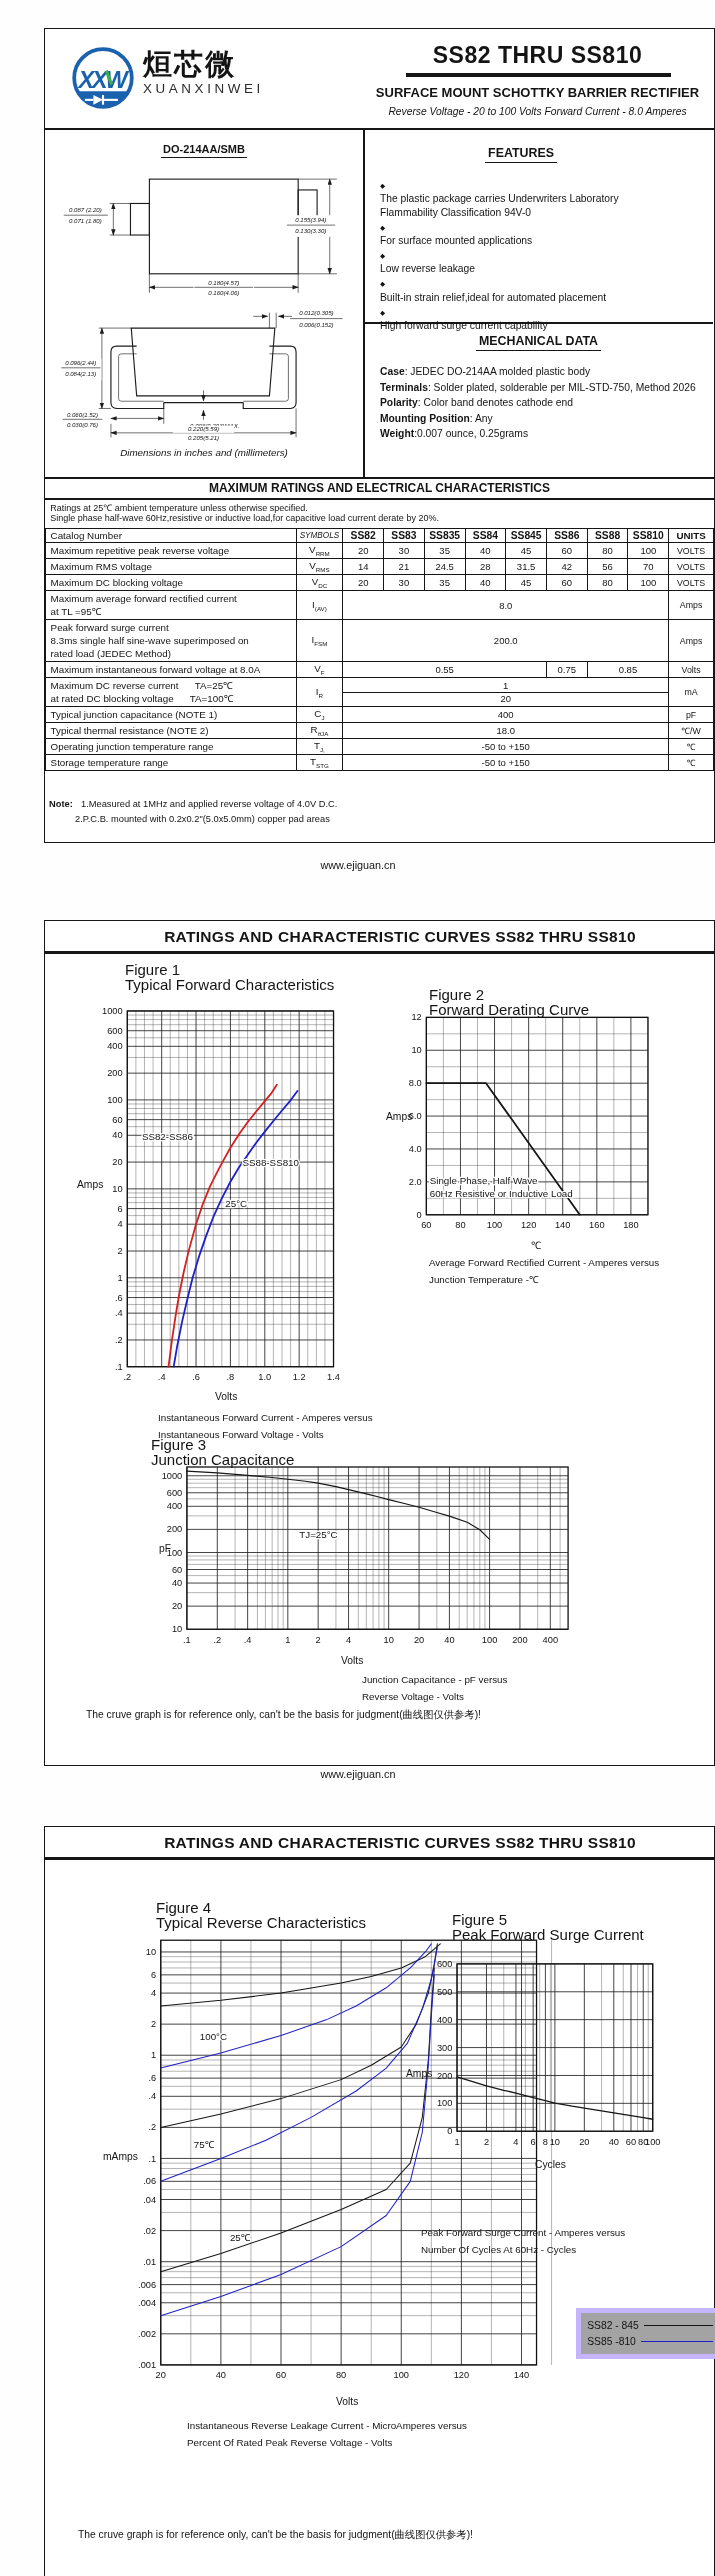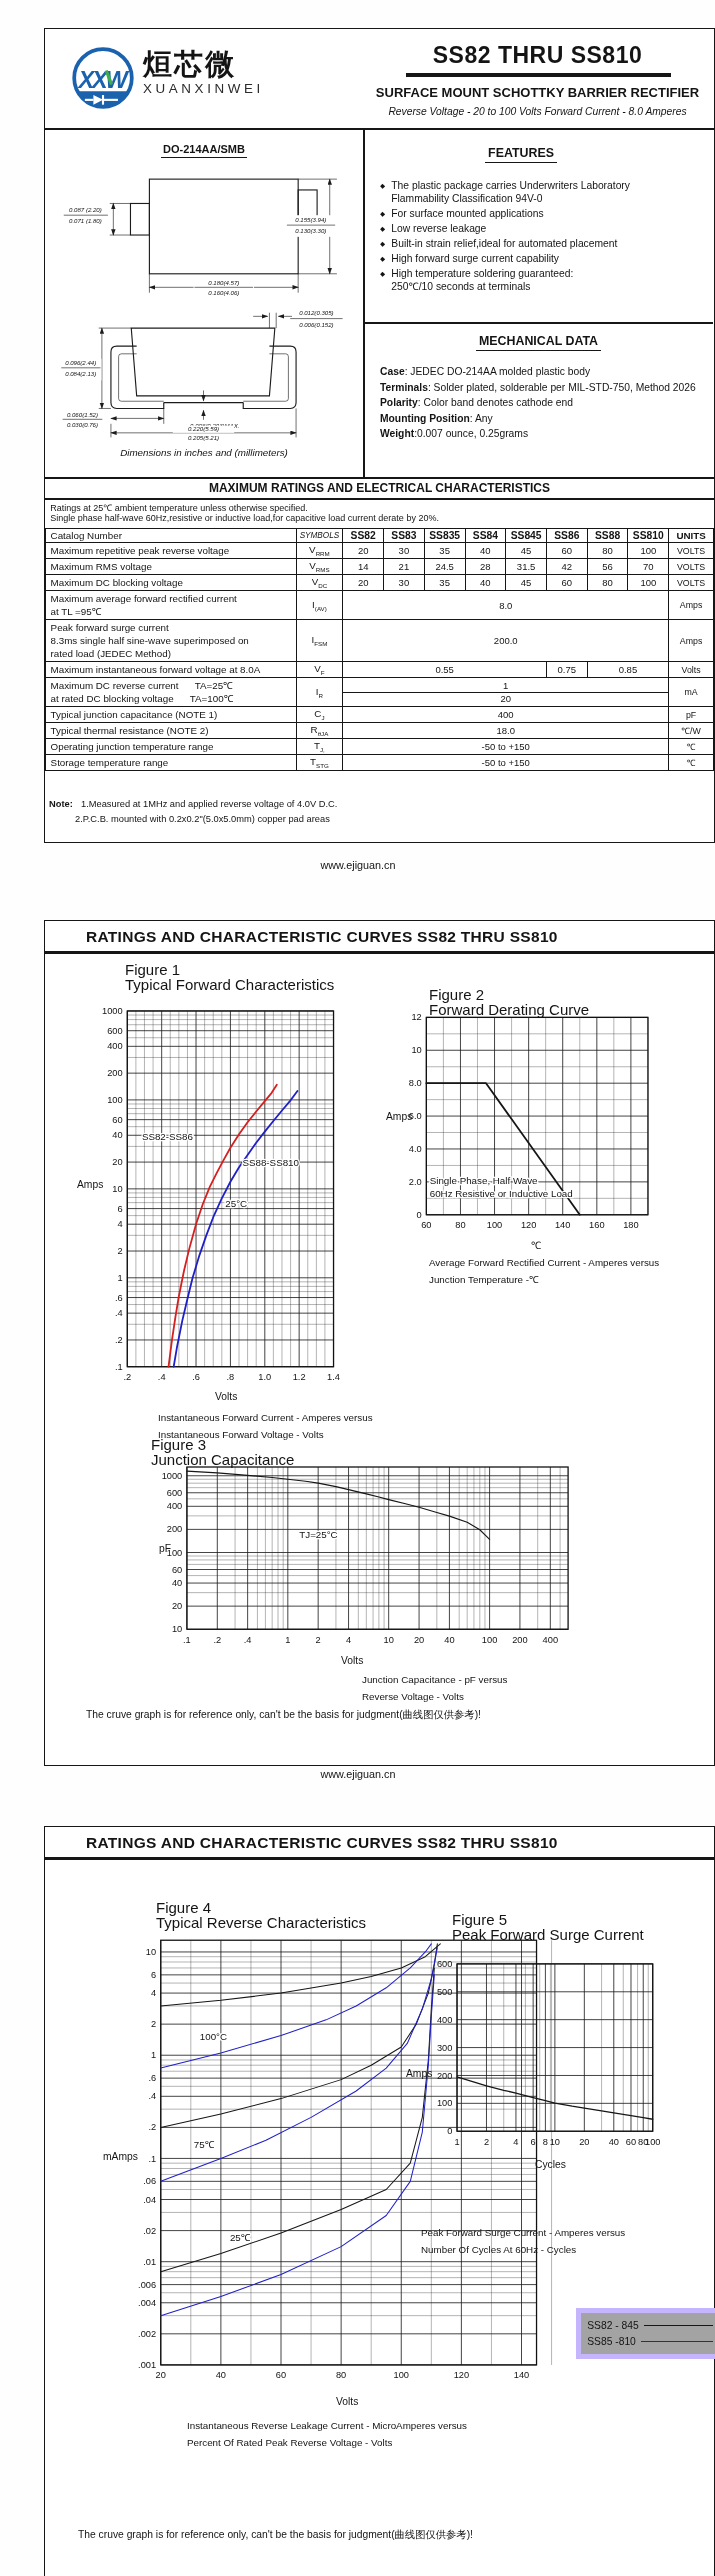--- a/index.html
+++ b/index.html
@@ -13,21 +13,21 @@
   
   .doc-title{font-size:23px;font-weight:bold;letter-spacing:0.5px;}
   .doc-sub{font-size:13px;font-weight:bold;}
   .doc-line{font-size:10.3px;font-style:italic;}
   .brand-cn{font-size:29px;font-weight:bold;line-height:32px;letter-spacing:2.1px;}
   .brand-en{font-size:13.4px;letter-spacing:3.6px;color:#2b2b2b;margin-top:1px;}
   
   .sec-title{font-size:12.4px;font-weight:bold;border-bottom:1.5px solid #161616;padding:0 3.1px 1.5px 3.1px;display:inline-block;}
   .pkg-title{font-size:11px;font-weight:bold;border-bottom:1.3px solid #161616;padding:0 2.1px 1.5px 2.1px;display:inline-block;}
   
-  .feat-item{display:flex;margin-bottom:1.5px;font-size:10.3px;line-height:13.4px;}
+  .feat-item{display:flex;margin-bottom:1.5px;font-size:10.3px;line-height:13.4px;flex-direction:column;}
   .feat-item .dia{flex:0 0 11.3px;font-size:6.7px;line-height:13.4px;}
   
   .mech-item{font-size:10.3px;line-height:15.5px;}
   
   .ratings-bar{border-top:2.1px solid #161616;border-bottom:2.1px solid #161616;font-size:12px;font-weight:bold;line-height:18.5px;}
   .intro{font-size:9px;}
   table.rt{border-collapse:collapse;width:100%;table-layout:fixed;}
   table.rt th,table.rt td{border:0.5px solid #161616;border-top-width:1px;border-bottom-width:1px;
     padding:1px 2.1px;font-size:9.5px;text-align:center;vertical-align:middle;}
   table.rt th{font-size:10.3px;}
@@ -36,21 +36,21 @@
   table.rt .h-units{font-weight:bold;font-size:9.8px;}
   table.rt td.c-label div{line-height:13px;white-space:pre;}
   table.rt td.c-unit{font-size:8.8px;}
   table.rt td.c-sym{font-size:9.8px;}
   table.rt td.c-sym sub{font-size:6.2px;}
   .stk-div{border-top:0.8px solid #161616;margin:0.5px -2.1px;}
   .note{font-size:9.3px;}
   .footer-url{position:absolute;width:100%;text-align:center;font-size:10.8px;}
   
   .curves-bar{border-bottom:3.1px solid #161616;font-size:15.5px;font-weight:bold;
-    padding:6.7px 0 5.2px 41px;letter-spacing:0.3px;}
+    padding:6.7px 0 5.2px 41px;letter-spacing:0.3px;text-align:center;}
   .figlab{font-size:15px;line-height:15px;}
   .figcap{font-size:9.8px;line-height:16.5px;}
   .axlab{font-size:10.3px;}
   .refnote{font-size:10.3px;}
   
   svg.chart{position:absolute;overflow:visible;}
   svg.chart line.major{stroke:#1c1c1c;stroke-width:1.6;}
   svg.chart line.minor{stroke:#2e2e2e;stroke-width:0.7;}
   svg.chart rect.frame{fill:none;stroke:#111;stroke-width:2.5;}
   svg.chart text.tick{font-family:"Liberation Sans",sans-serif;font-size:18px;fill:#141414;}
@@ -202,27 +202,20 @@
         <div class="feat-item">
           <span class="dia">◆</span>
           <div>
             <div>Built-in strain relief,ideal for automated placement</div>
           </div>
         </div>
         <div class="feat-item">
           <span class="dia">◆</span>
           <div>
             <div>High forward surge current capability</div>
-          </div>
-        </div>
-        <div class="feat-item">
-          <span class="dia">◆</span>
-          <div>
-            <div>High temperature soldering guaranteed:</div>
-            <div>250℃/10 seconds at terminals</div>
           </div>
         </div>
       </div>
     <div class="hr" style="left:319px;top:293px;width:349px;height:1.5px;"></div>
     <div class="abs ctr" style="left:319px;top:305px;width:349px;">
       <span class="sec-title">MECHANICAL DATA</span>
     </div>
     <div class="abs" id="mech-list" style="left:335px;top:335px;width:327px;">
         <div class="mech-item"><b>Case</b>: JEDEC DO-214AA molded plastic body</div>
         <div class="mech-item"><b>Terminals</b>: Solder plated, solderable per MIL-STD-750, Method 2026</div>

